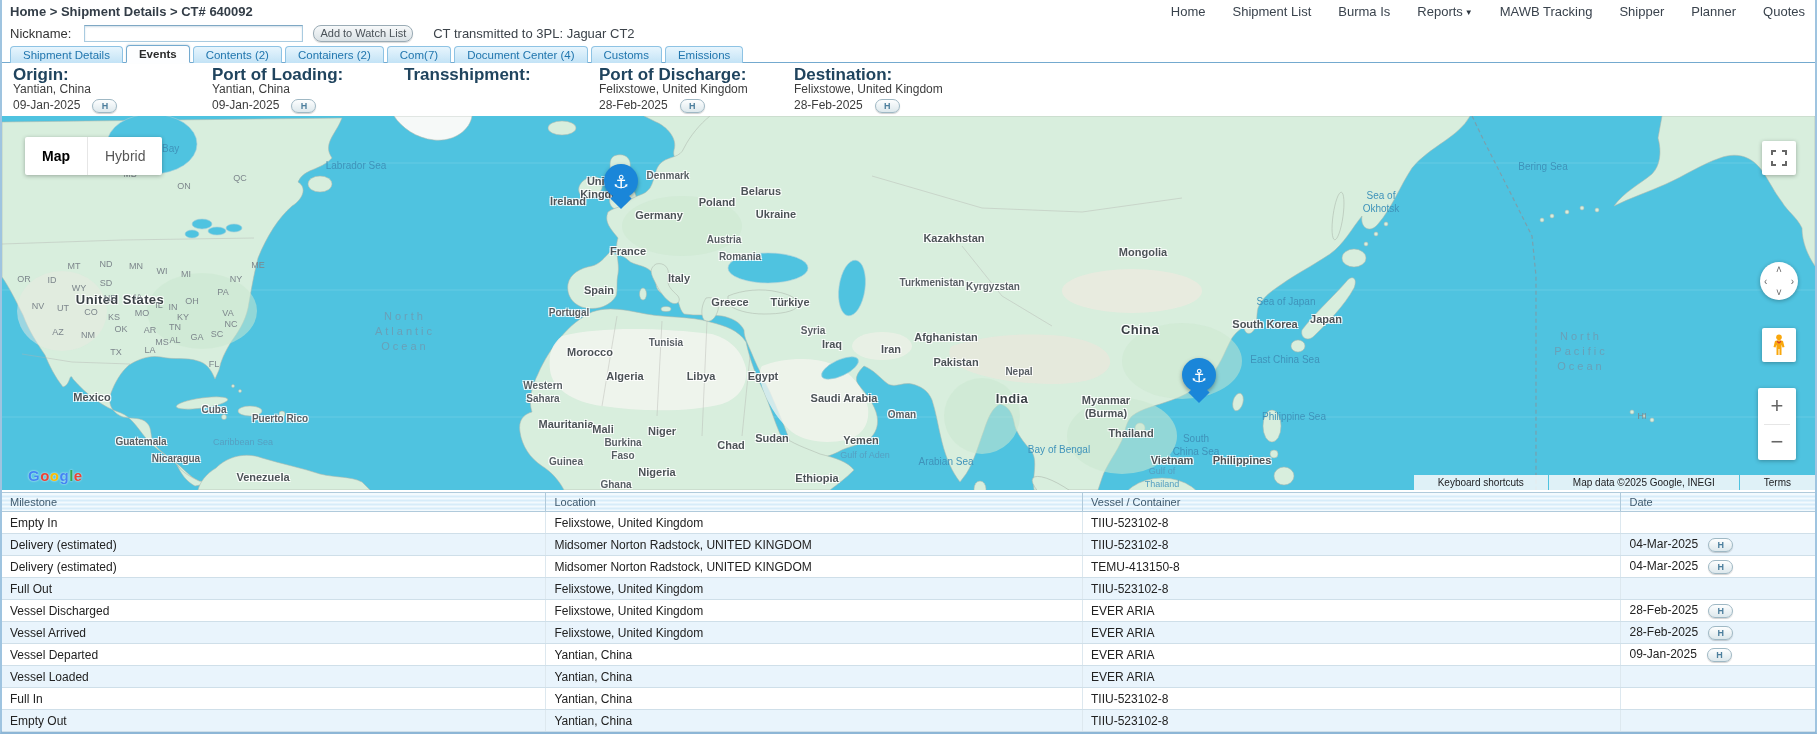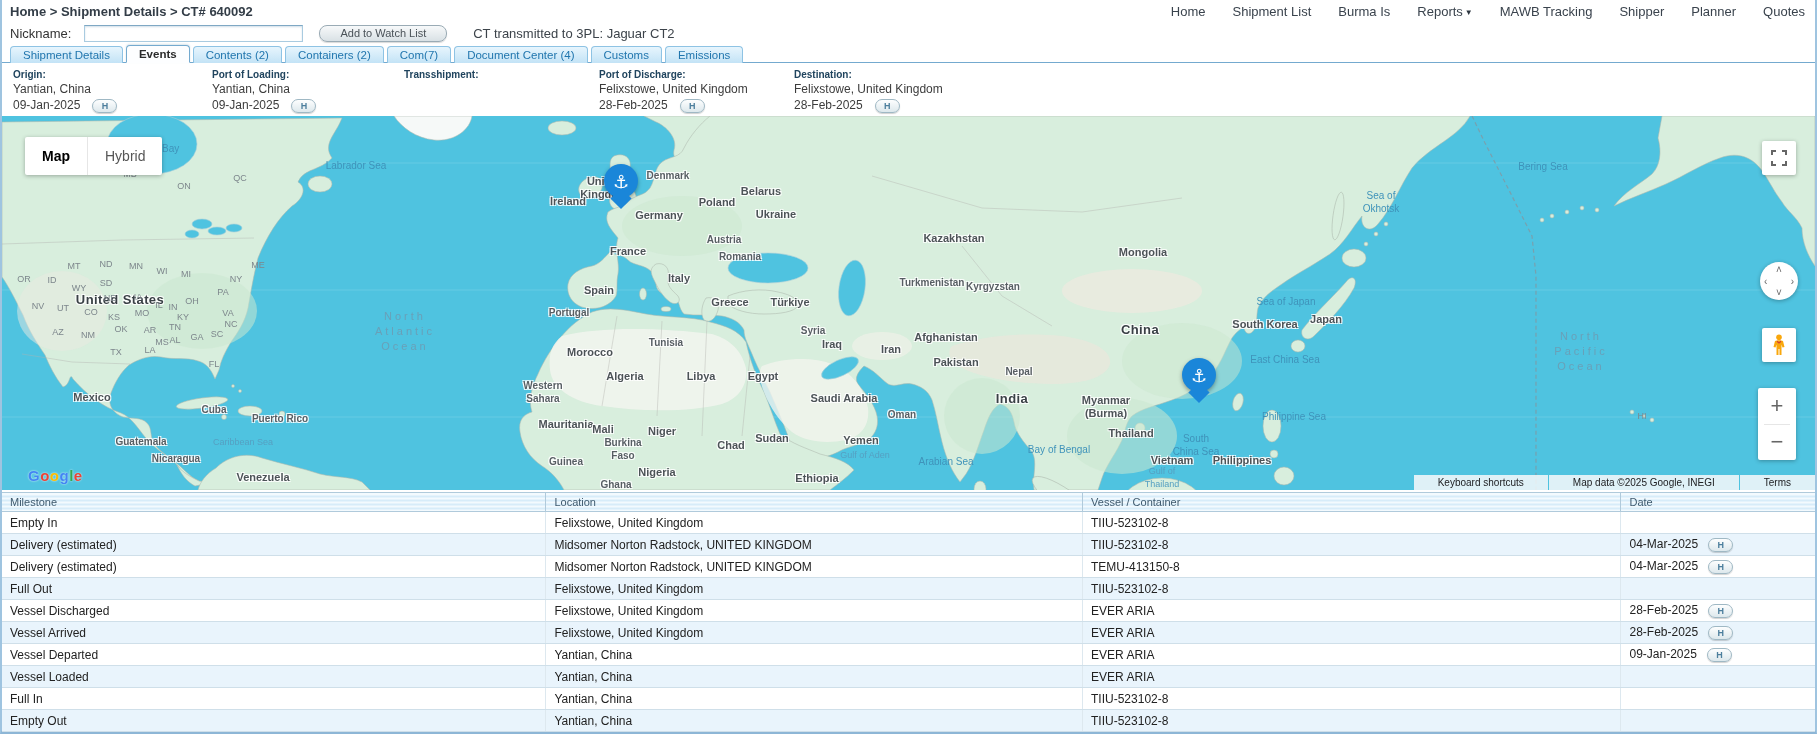--- a/index.html
+++ b/index.html
@@ -13,37 +13,37 @@
   .breadcrumb { font-size:13px; font-weight:bold; color:#333d47; }
   .nav { display:flex; gap:27px; }
   .nav-link { font-size:13px; color:#3a434d; cursor:pointer; white-space:nowrap; }
   .nav-link .caret { font-size:8px; color:#2d3640; margin-left:2px; vertical-align:1px; }
 
   
   .toolbar { height:22px; display:flex; align-items:center; padding-left:8px; margin-top:2px; }
   .nick-label { font-size:13px; color:#333; }
   .nick-input { margin-left:13px; width:219px; height:17px; border:1px solid #a9cbe0; border-top:1px solid #7fa8c4;
     box-shadow:inset 0 1px 2px rgba(120,160,190,.35); font-size:12px; padding:0 4px; }
-  .watch-btn { margin-left:16px; height:17px; font-size:11px; color:#4a5258; padding:0 20px;
+  .watch-btn { margin-left:10px; height:17px; font-size:11px; color:#4a5258; padding:0 6px;
     border:1px solid #9aabb5; border-radius:8px; background:linear-gradient(#f7f9fa,#d9e1e5);
     box-shadow:0 1px 1px rgba(0,0,0,.15); cursor:pointer; font-family:inherit; }
-  .transmitted { margin-left:26px; font-size:13px; color:#3c434a; }
+  .transmitted { margin-left:20px; font-size:13px; color:#3c434a; }
 
   
   .tab-strip { height:19px; padding-left:8px; border-bottom:1px solid #74aacf; display:flex; align-items:flex-end; }
   .tab { font-size:11.5px; color:#2176ae; padding:2px 12px 2px; margin-right:3px; cursor:pointer;
     border:1px solid #8ec3e4; border-bottom:none; border-radius:4px 4px 0 0;
     background:linear-gradient(#e7f5fd,#c3e3f6); position:relative; top:1px; white-space:nowrap; }
   .tab.active { background:#fdfeff; color:#2b2b2b; font-weight:bold; border-color:#74aacf;
     box-shadow:0 -1px 2px rgba(100,150,180,.25); border-bottom:1px solid #fdfeff; }
 
   
   .info-panel { height:53px; display:flex; padding:4px 0 0 11px; }
   .info-col { display:flex; flex-direction:column; }
-  .info-col .lab { font-size:10px; font-weight:bold; color:#20445e; line-height:15px; }
+  .info-col .lab { font-size:17px; font-weight:bold; color:#20445e; line-height:15px; }
   .info-col .loc { font-size:12px; color:#3c3c3c; line-height:15px; min-height:15px; }
   .info-col .dt  { font-size:12px; color:#3c3c3c; line-height:17px; display:flex; align-items:center; gap:12px; }
   .h-btn { display:inline-block; min-width:25px; height:14px; line-height:12px; text-align:center;
     font-size:9px; font-weight:bold; color:#4d7f9d; border:1px solid #9fb8c4; border-radius:7px;
     background:linear-gradient(#fdfefe,#dde8ec); box-shadow:0 1px 1px rgba(0,0,0,.18); cursor:pointer; font-family:inherit; padding:0; }
 
   
   .map { position:relative; height:374px; width:1813px; background:#4fc3e0; overflow:hidden; }
   .map svg.base { position:absolute; left:0; top:0; }
   .map-label { position:absolute; transform:translate(-50%,-50%); white-space:pre-line; text-align:center;

